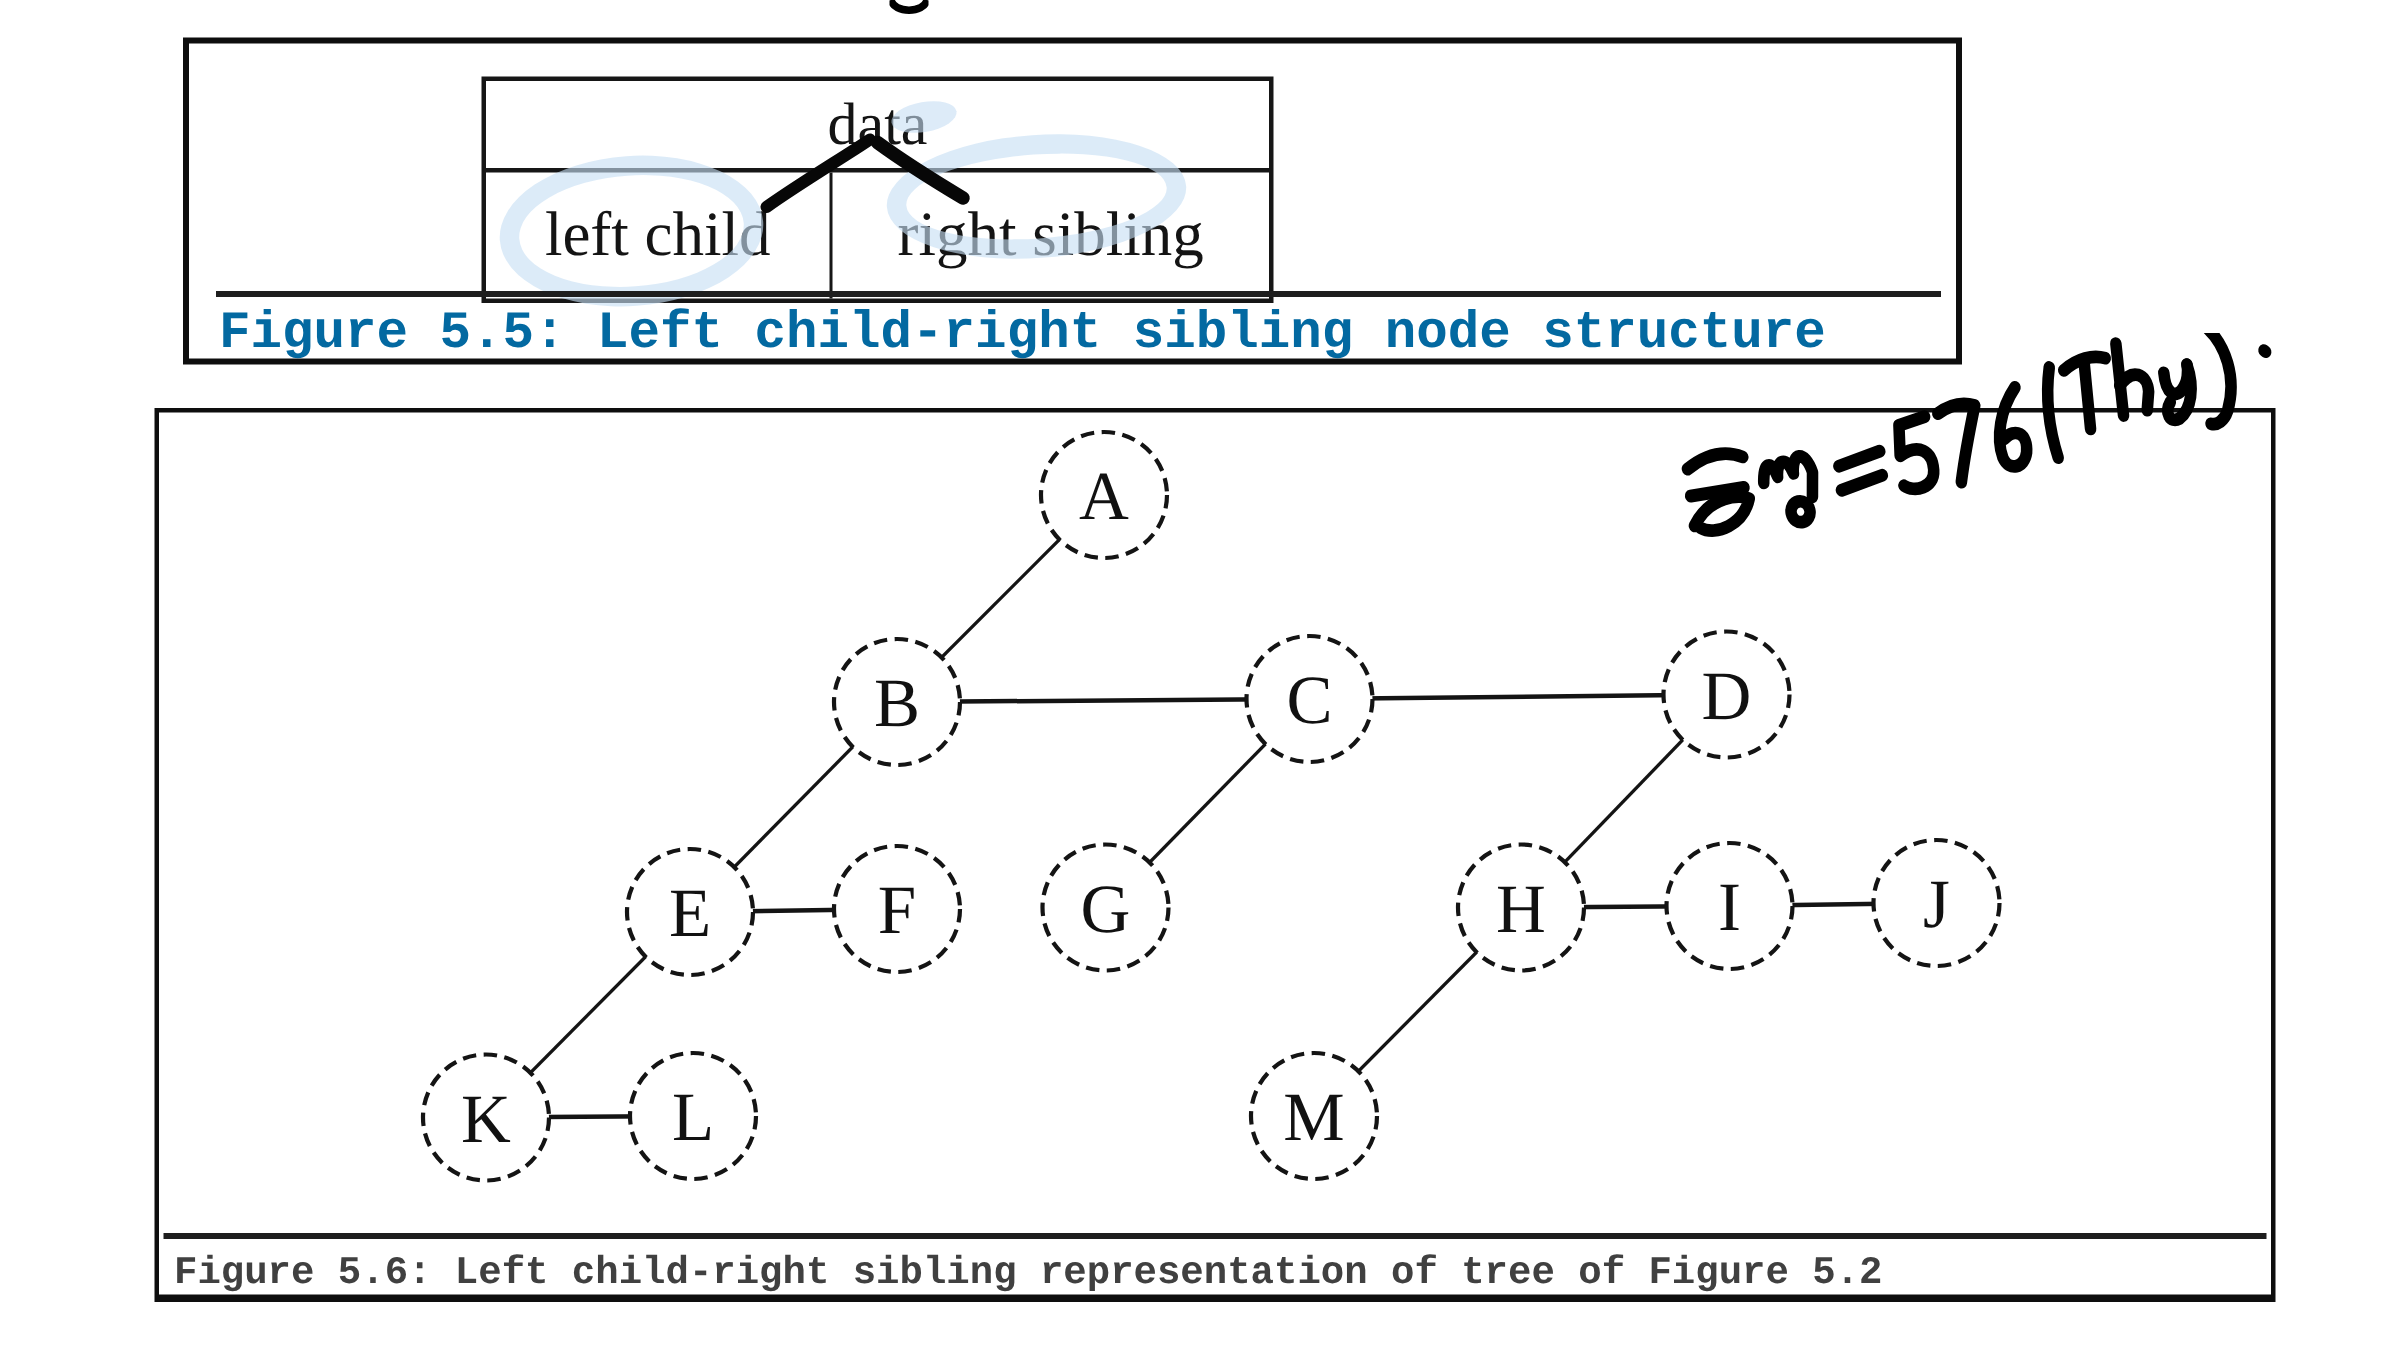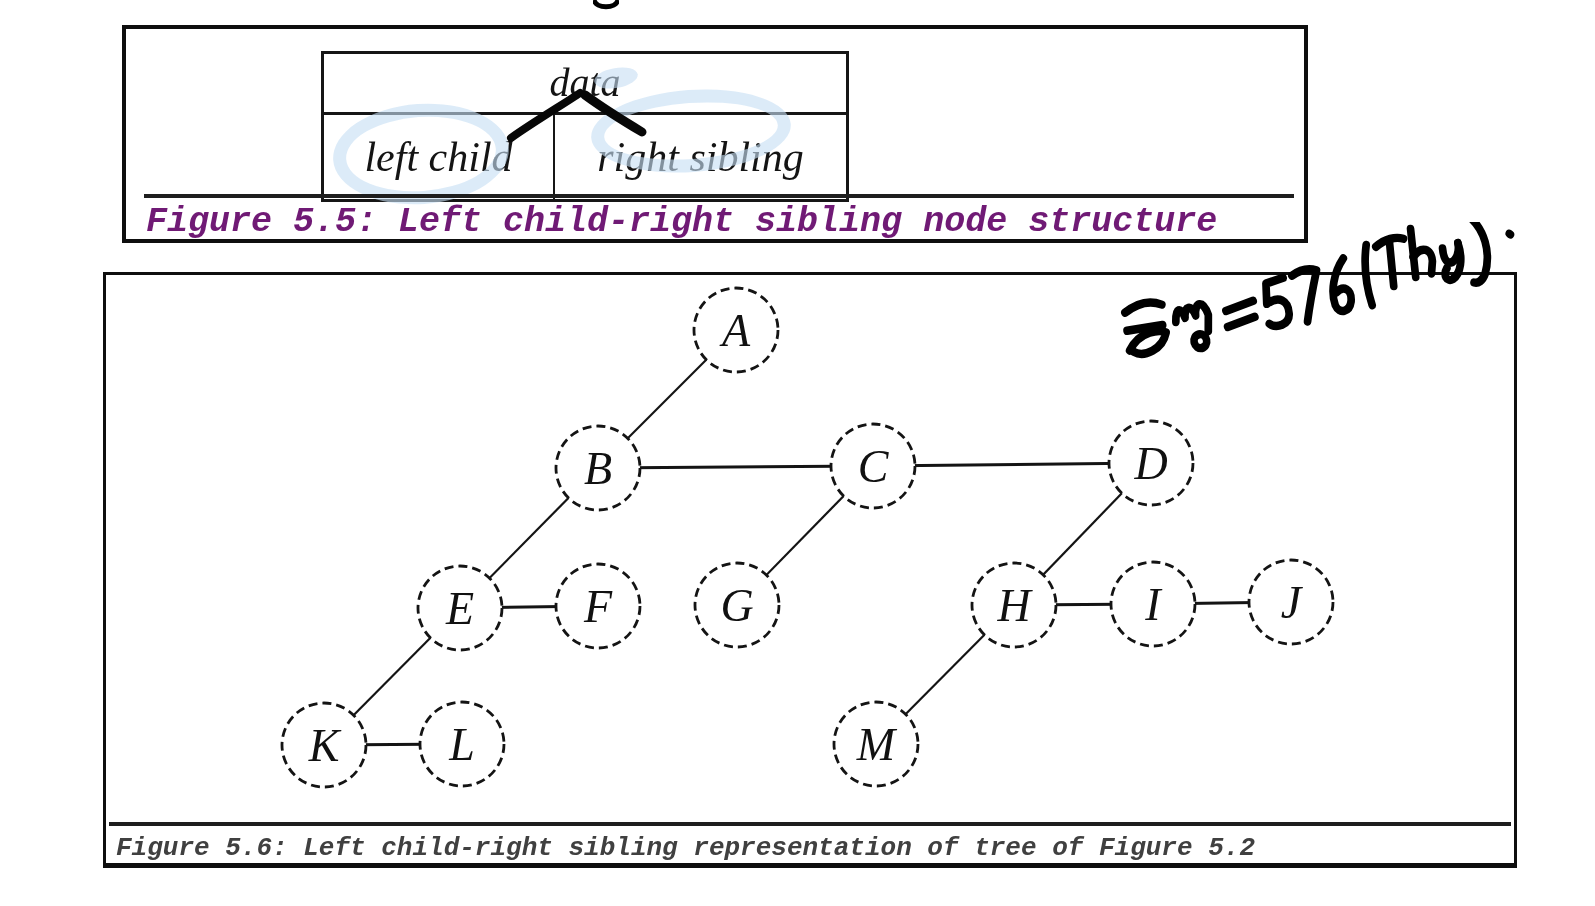--- a/index.html
+++ b/index.html
@@ -1,18 +1,18 @@
 <!DOCTYPE html>
 <html><head>
 <meta charset="utf-8">
 <style>
   html,body{margin:0;padding:0;background:#ffffff;}
   *{box-sizing:border-box;}
   .canvas{position:relative;width:1595px;height:906px;background:#ffffff;overflow:hidden;
-          font-family:"Liberation Serif",serif;color:#141414;font-style:italic;}
+          font-family:"Liberation Serif",serif;color:#141414;}
   .sr-only{position:absolute;width:1px;height:1px;overflow:hidden;clip:rect(0 0 0 0);white-space:nowrap;}
 
   
   .box1{position:absolute;left:122px;top:25px;width:1186px;height:218px;
         border:4px solid #0e0e0e;background:#fff;}
   .node-table{position:absolute;left:195px;top:22px;width:528px;height:151px;
               border:3px solid #161616;display:flex;flex-direction:column;}
   .nt-toprow{height:61px;border-bottom:3px solid #161616;display:flex;
              align-items:center;justify-content:center;}
   .nt-bottomrow{flex:1;display:flex;}
@@ -28,21 +28,21 @@
   .hl-left{left:207px;top:75px;width:176px;height:100px;transform:rotate(-4deg);}
   .hl-right{left:465px;top:61px;width:200px;height:82px;transform:rotate(-4deg);}
   .hl-fleck{position:absolute;left:468px;top:39px;width:44px;height:20px;border-radius:50%;
             background:#c6def3;opacity:0.6;transform:rotate(-10deg);pointer-events:none;}
 
   .box1-overlay{position:absolute;left:0;top:0;width:1178px;height:210px;pointer-events:none;}
 
   .caption-rule1{position:absolute;left:18px;top:165px;width:1150px;height:4px;background:#1e1e1e;}
   .caption1{position:absolute;left:20px;top:172px;width:1140px;
             font-family:"Liberation Mono",monospace;font-weight:bold;
-            font-size:35px;line-height:42px;white-space:nowrap;color:#701a75;}
+            font-size:35px;line-height:42px;white-space:nowrap;color:#0369a1;}
 
   
   .box2{position:absolute;left:103px;top:272px;width:1414px;height:596px;
         border:3px solid #0e0e0e;border-bottom-width:5px;background:#fff;}
   .tree-svg{position:absolute;left:0;top:0;width:1408px;height:588px;}
   .tree-svg .edge{stroke:#141414;}
   .tree-svg .edge.right-sibling{stroke-width:3;}
   .tree-svg .edge.left-child{stroke-width:2.2;}
   .tree-svg circle.node{fill:#ffffff;stroke:#141414;stroke-width:2.8;stroke-dasharray:9 5;}
   .tree-svg text.node-label{font-family:"Liberation Serif",serif;font-size:46px;

